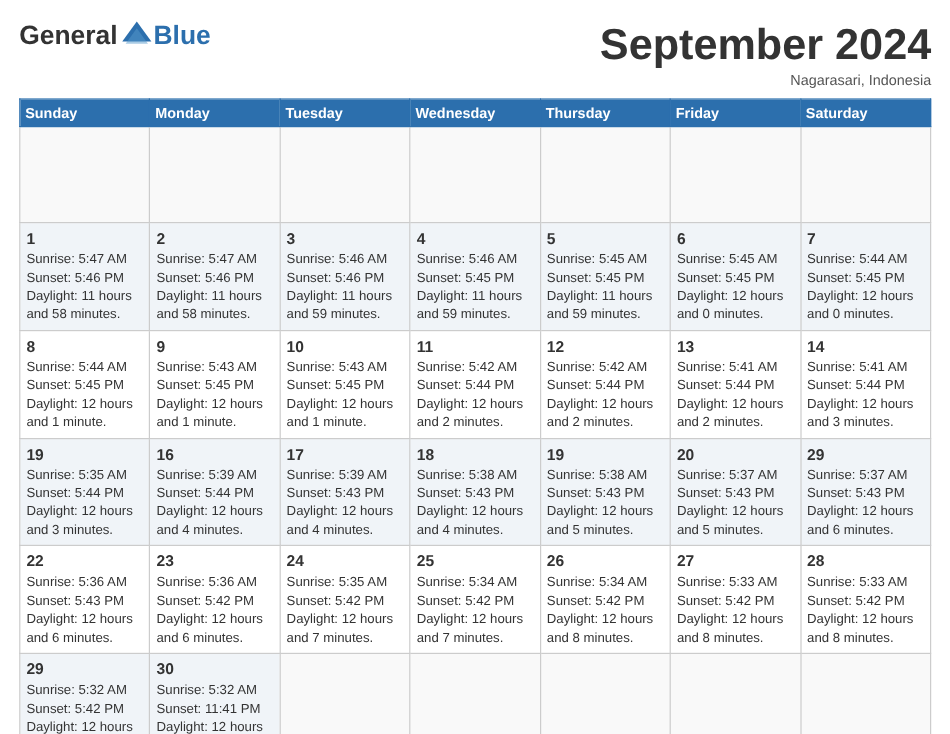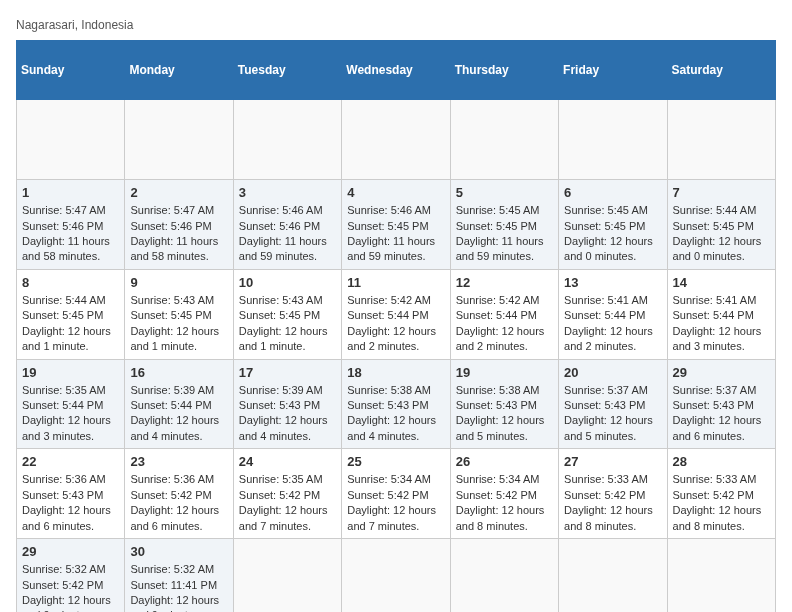--- a/index.html
+++ b/index.html
@@ -49,21 +49,21 @@
       margin-top: 2px;
     }
     .calendar {
       width: 100%;
       border-collapse: collapse;
       font-size: 11px;
     }
     .calendar th {
       background-color: #2c6fad;
       color: #fff;
-      padding: 22px 4px;
+      padding: 4px 4px;
       text-align: left;
       font-size: 12px;
       font-weight: bold;
       border: 1px solid #2c6fad;
     }
     .calendar td {
       border: 1px solid #ccc;
       vertical-align: top;
       padding: 4px 5px;
       width: 14.28%;
@@ -85,21 +85,32 @@
       background: #f9f9f9 !important;
     }
     .last-row td {
       height: 70px;
     }
   </style>
 </head>
 <body>
 
 <div class="header">
+  <div class="logo">
+    <div class="logo-text">
+      <span class="logo-general">General</span>
+      <svg class="logo-icon" viewBox="0 0 30 30">
+        <polygon points="15,2 28,20 2,20" fill="#2c6fad"></polygon>
+        <polygon points="15,8 25,22 5,22" fill="#5599cc" opacity="0.5"></polygon>
+      </svg>
+      <span class="logo-blue">Blue</span>
+    </div>
+  </div>
   <div class="title-block">
+    <div class="month-title">September 2024</div>
     <div class="location">Nagarasari, Indonesia</div>
   </div>
 </div>
 
 <table class="calendar">
   <thead>
     <tr>
     <th>Sunday</th>
         <th>Monday</th>
         <th>Tuesday</th>

